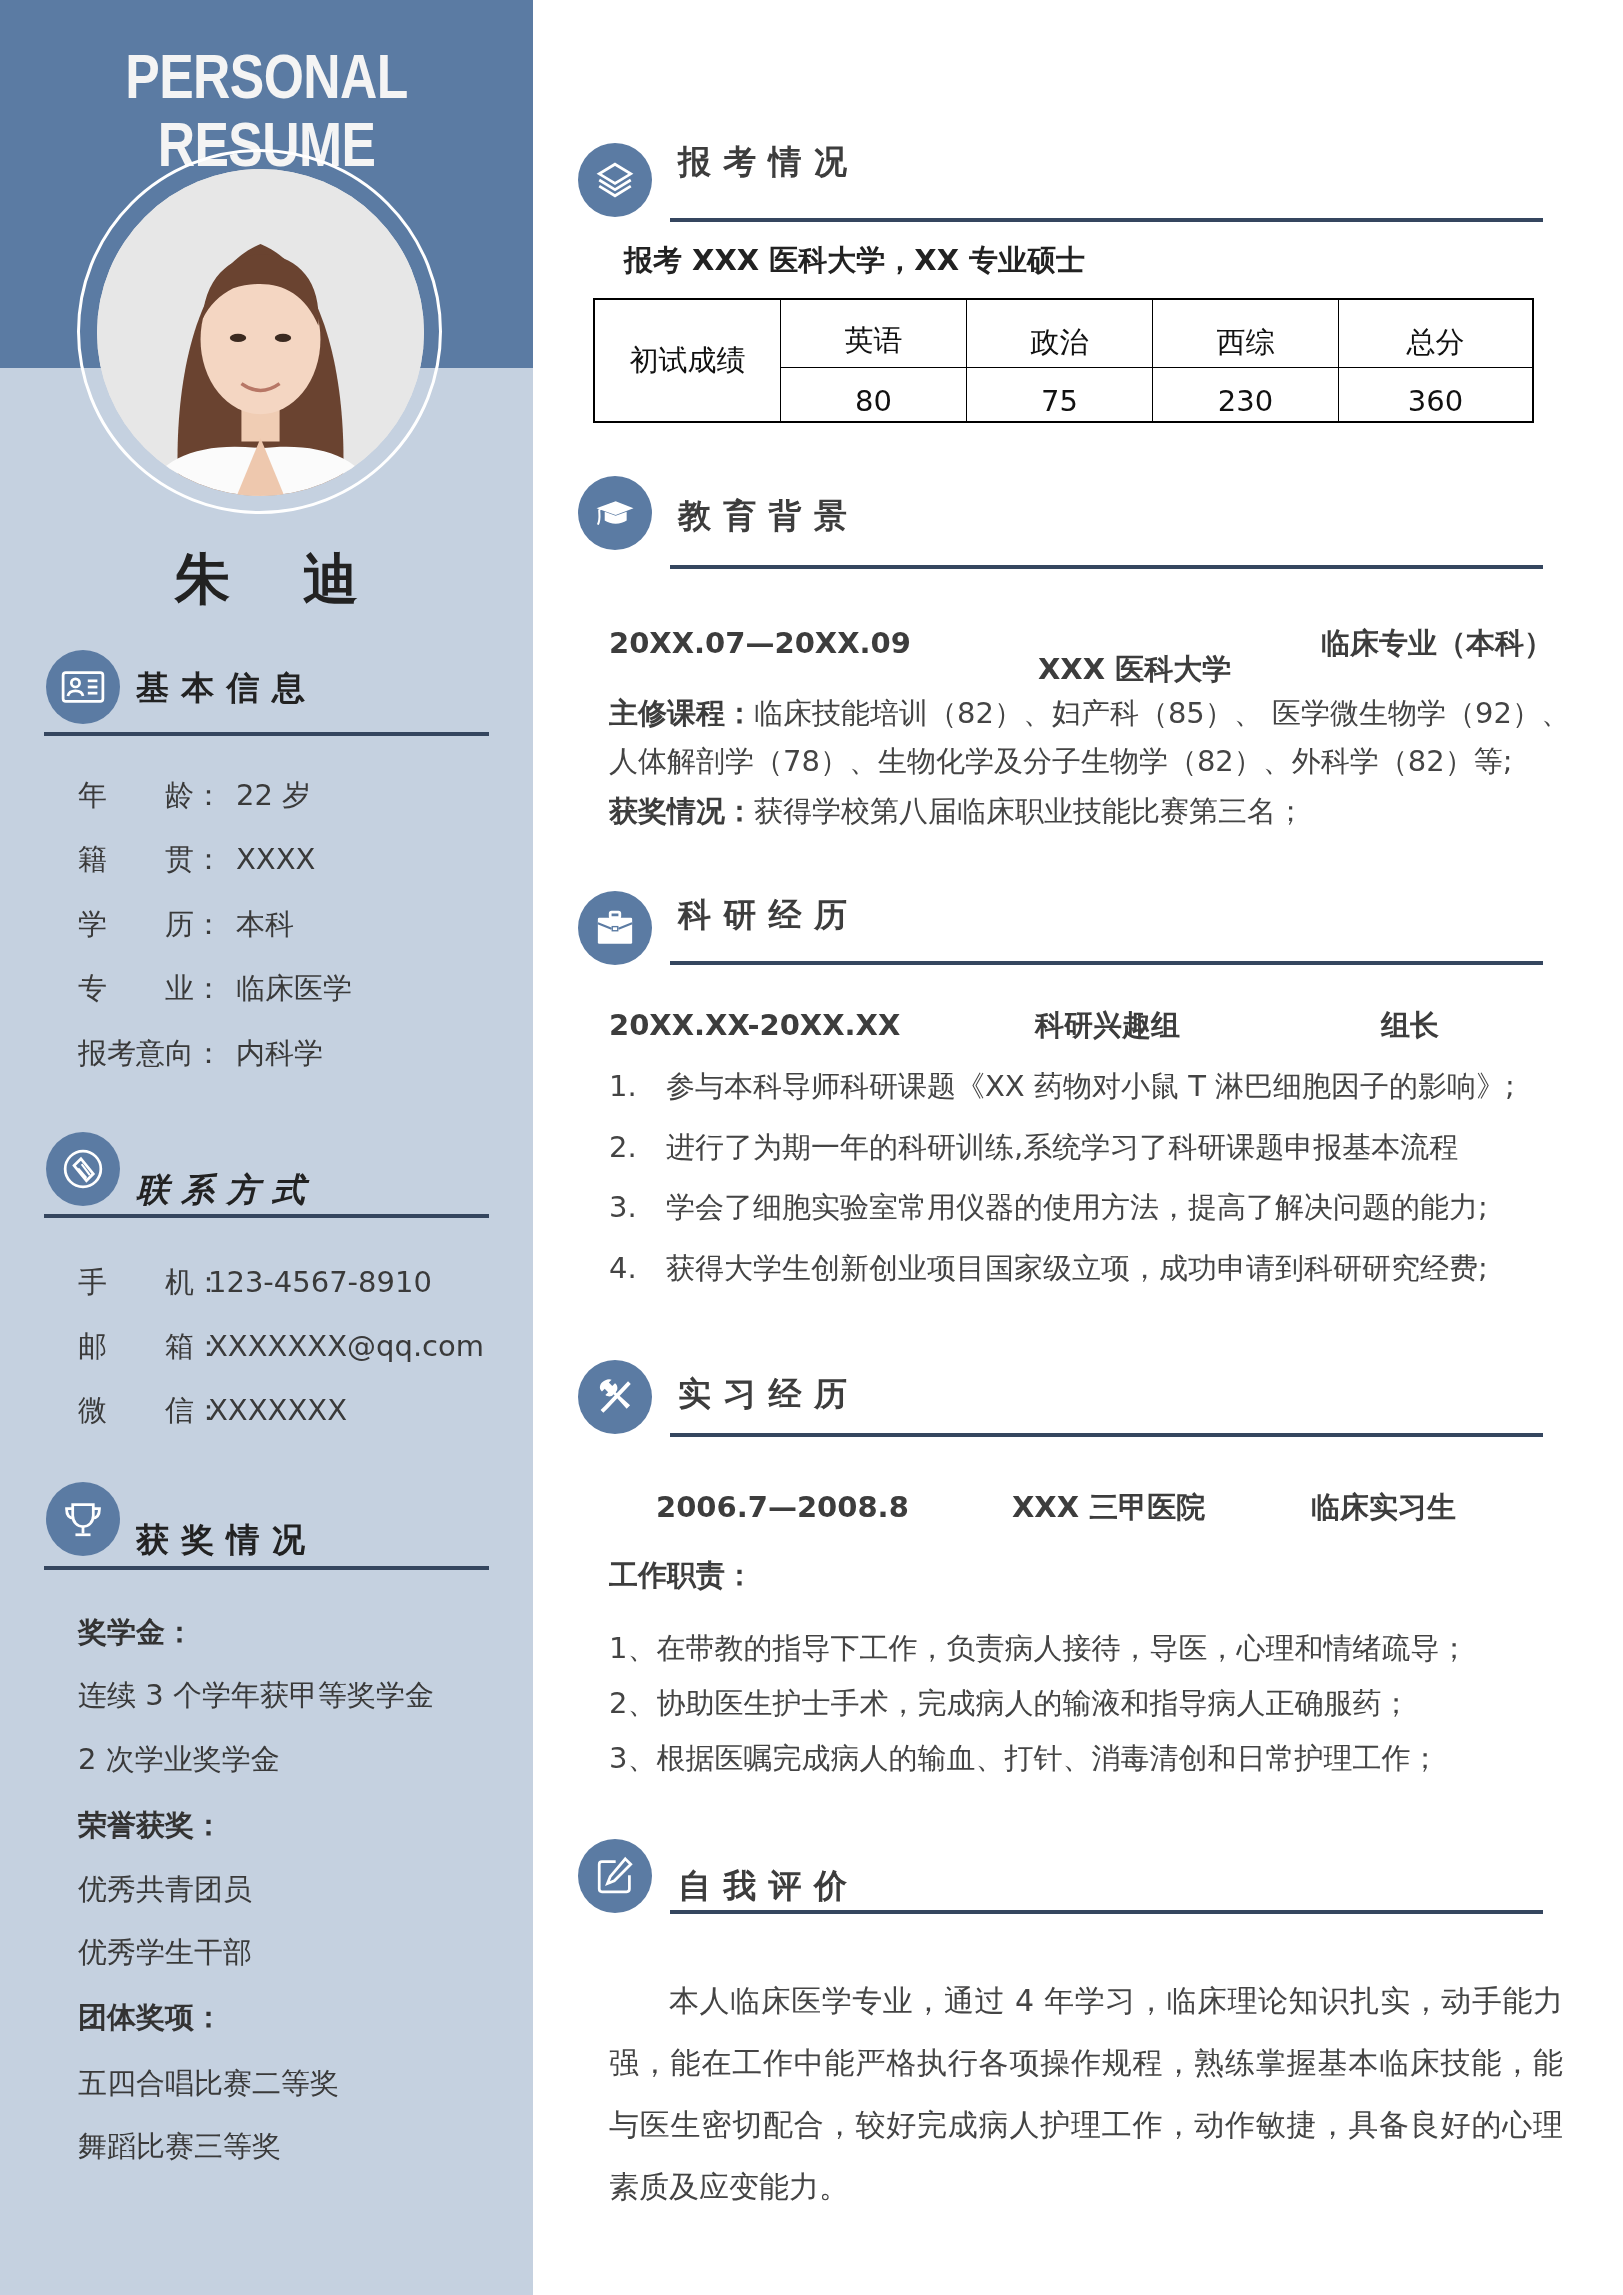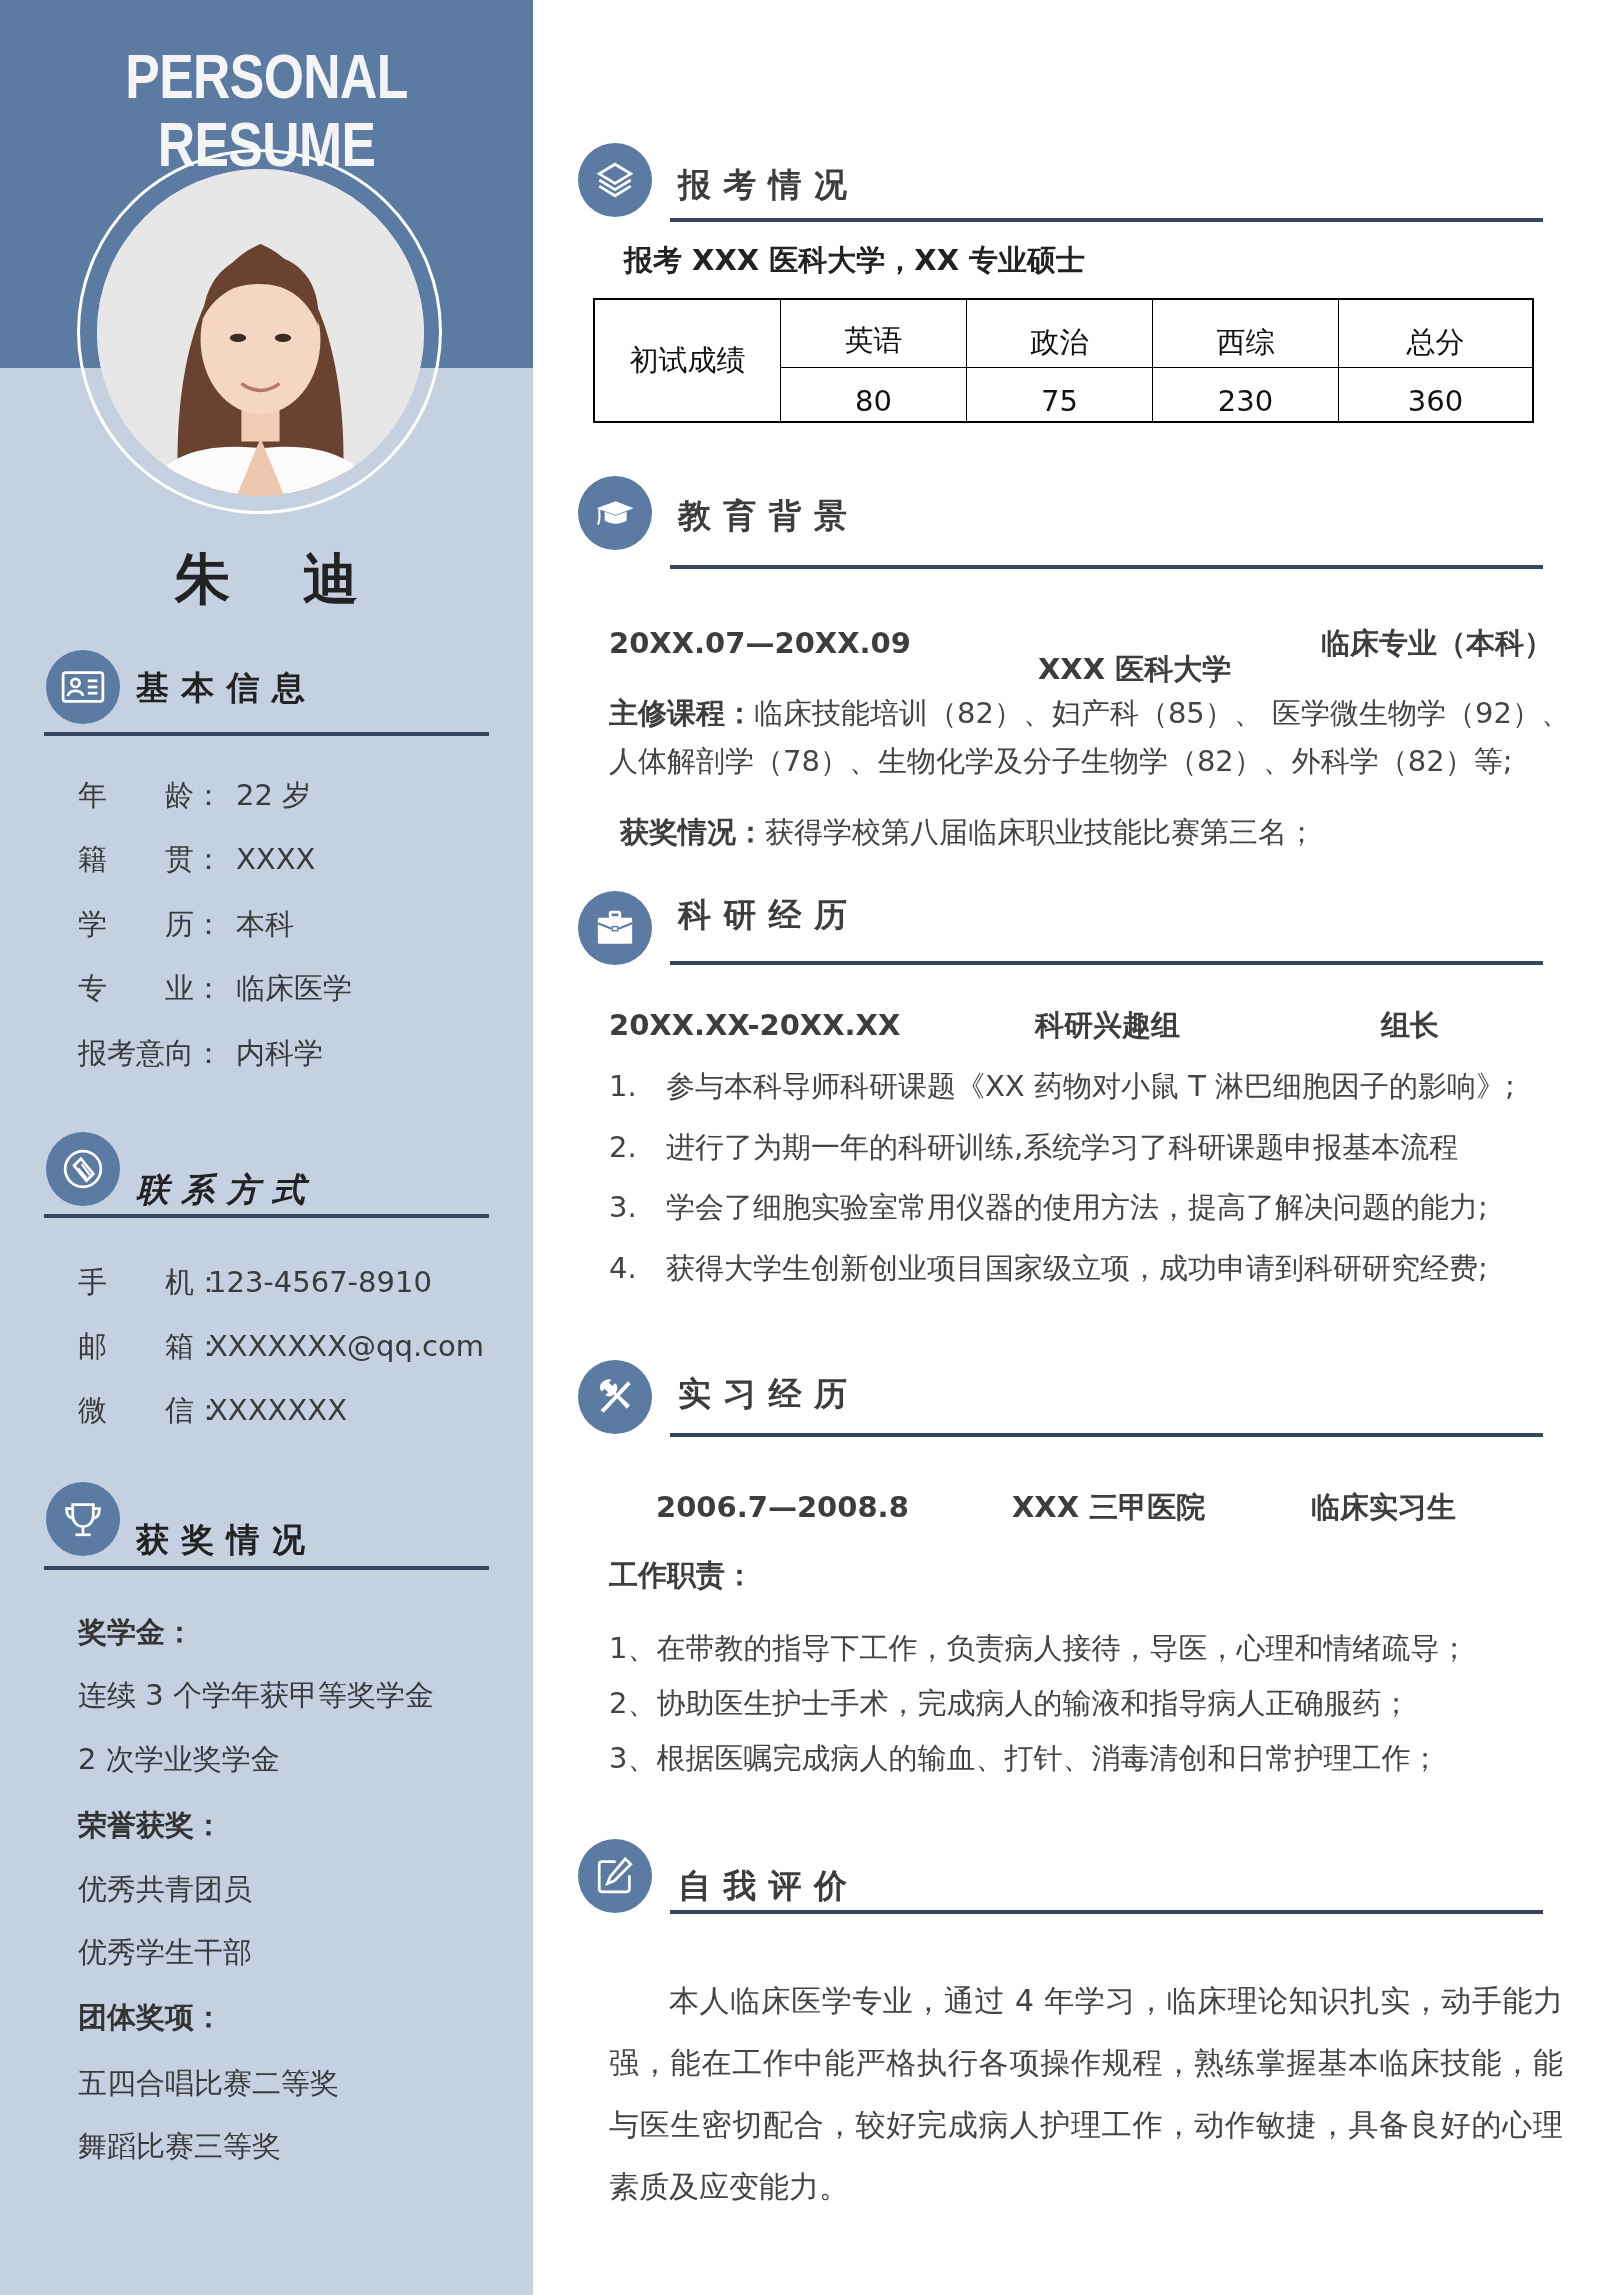--- a/index.html
+++ b/index.html
@@ -114,21 +114,21 @@
 <div class="abs side-row" style="top:2064px;">五四合唱比赛二等奖</div>
 <div class="abs side-row" style="top:2127px;">舞蹈比赛三等奖</div>
 
 <div class="abs sec-icon" style="left:578px; top:143px;">
   <svg viewBox="0 0 70 70">
       <path d="M35 12 L58 26 L35 40 L12 26 Z" fill="none" stroke="#fff" stroke-width="4"></path>
       <path d="M12 35 L35 49 L58 35" fill="none" stroke="#fff" stroke-width="4"></path>
       <path d="M12 44 L35 58 L58 44" fill="none" stroke="#fff" stroke-width="4"></path>
     </svg>
 </div>
-<div class="abs main-title" style="top:164px;">报考情况</div>
+<div class="abs main-title" style="top:144px;font-family:Liberation Mono, monospace;">报考情况</div>
 <div class="abs main-rule" style="top:218px;"></div>
 <div class="abs main-text bold" style="left:624px; top:241px; color:#222;">报考 XXX 医科大学，XX 专业硕士</div>
 
 <table class="abs score-table">
   <tbody>
       <tr>
     <td rowspan="2" style="width:185px;">初试成绩</td>
     <td style="width:185px; vertical-align:bottom; padding-bottom:6px;">英语</td>
     <td style="width:185px; vertical-align:bottom; padding-bottom:4.1px;">政治</td>
     <td style="width:185px; vertical-align:bottom; padding-bottom:4.1px;">西综</td>
@@ -151,21 +151,21 @@
       <path d="M12 30 L30 22" stroke="#fff" stroke-width="3"></path>
     </svg>
 </div>
 <div class="abs main-title" style="top:495px;">教育背景</div>
 <div class="abs main-rule" style="top:565px;"></div>
 <div class="abs main-text bold" style="top:624px;">20XX.07—20XX.09</div>
 <div class="abs main-text bold" style="left:1038px; top:624px;margin-top:26px;">XXX 医科大学</div>
 <div class="abs main-text bold" style="left:1321px; top:624px;">临床专业（本科）</div>
 <div class="abs main-text" style="top:694px;"><span class="bold">主修课程：</span><span>临床技能培训（82）、妇产科（85）、 医学微生物学（92）、</span></div>
 <div class="abs main-text" style="top:742px;">人体解剖学（78）、生物化学及分子生物学（82）、外科学（82）等;</div>
-<div class="abs main-text" style="top:813px;margin-left:11px;"><span class="bold">获奖情况：</span><span>获得学校第八届临床职业技能比赛第三名；</span></div>
+<div class="abs main-text" style="top:792px;"><span class="bold">获奖情况：</span><span>获得学校第八届临床职业技能比赛第三名；</span></div>
 
 <div class="abs sec-icon" style="left:578px; top:891px;">
   <svg viewBox="0 0 70 70">
       <rect x="28" y="12" width="14" height="8" rx="2" fill="none" stroke="#fff" stroke-width="4"></rect>
       <rect x="10" y="20" width="50" height="38" rx="2" fill="#fff"></rect>
       <path d="M10 28 L30 36 M60 28 L40 36" stroke="#5b7ba3" stroke-width="3"></path>
       <rect x="30" y="32" width="10" height="8" fill="#5b7ba3"></rect>
       <rect x="32" y="34" width="6" height="4" fill="#fff"></rect>
     </svg>
 </div>

